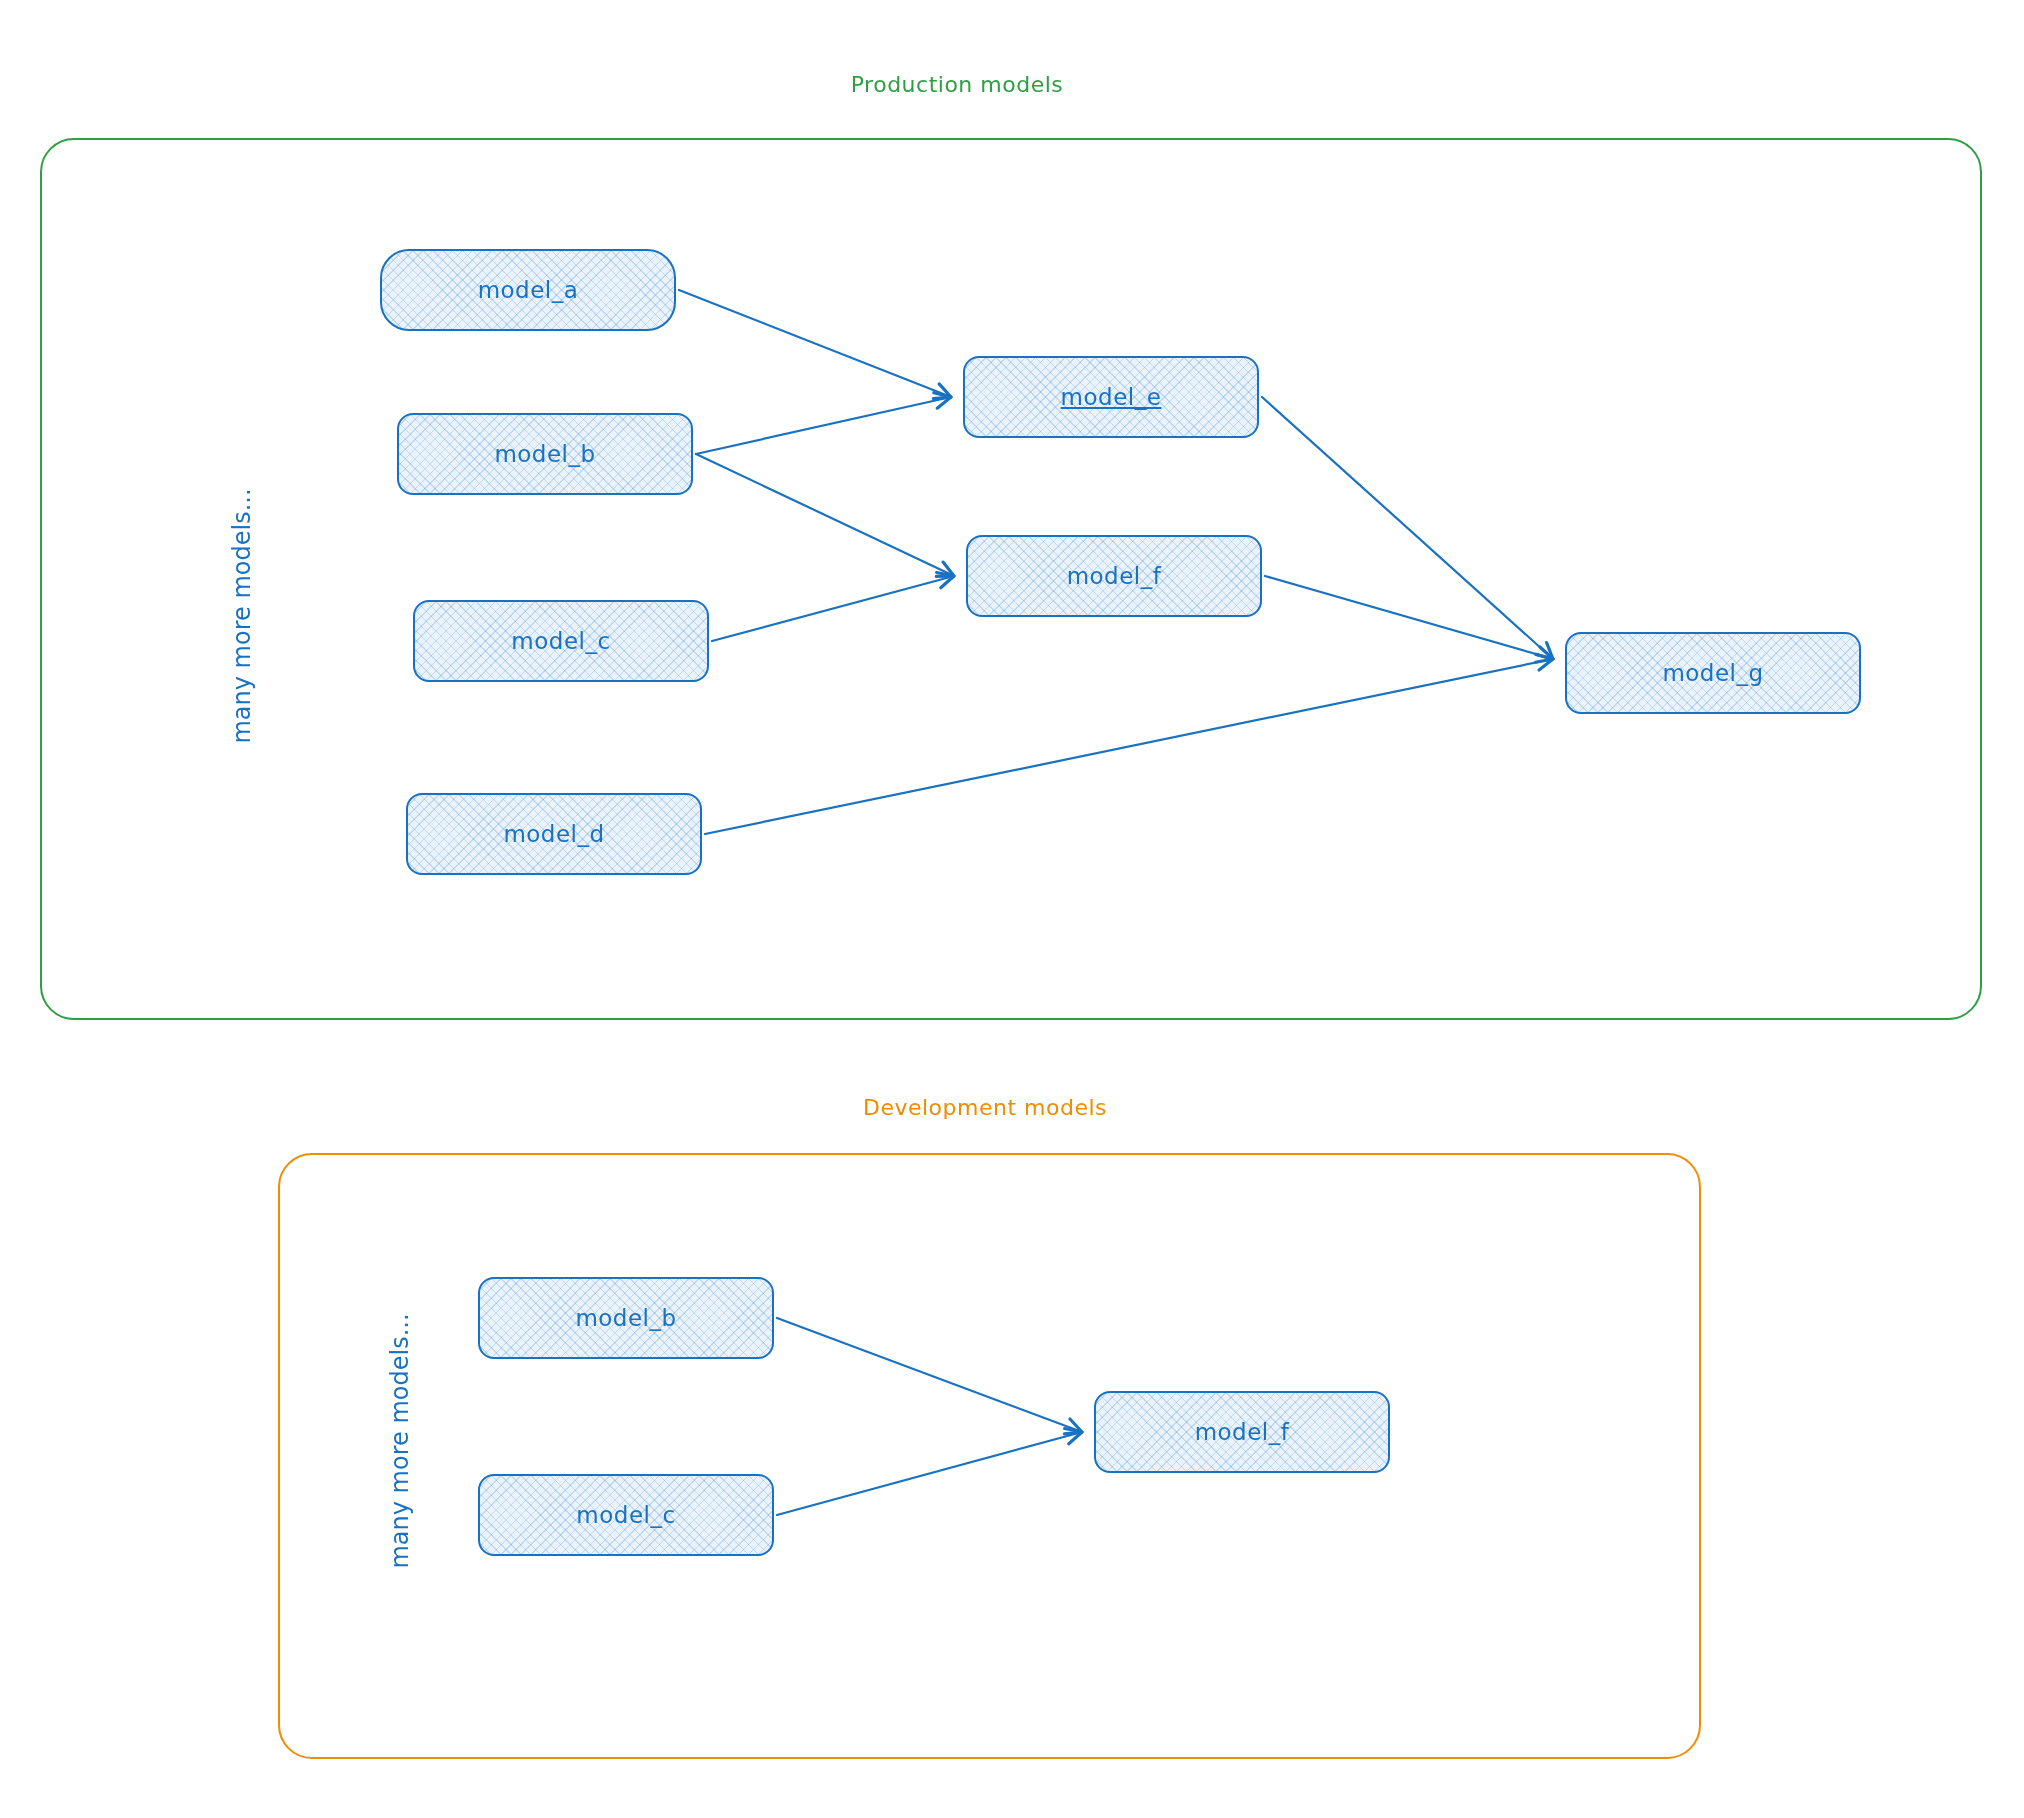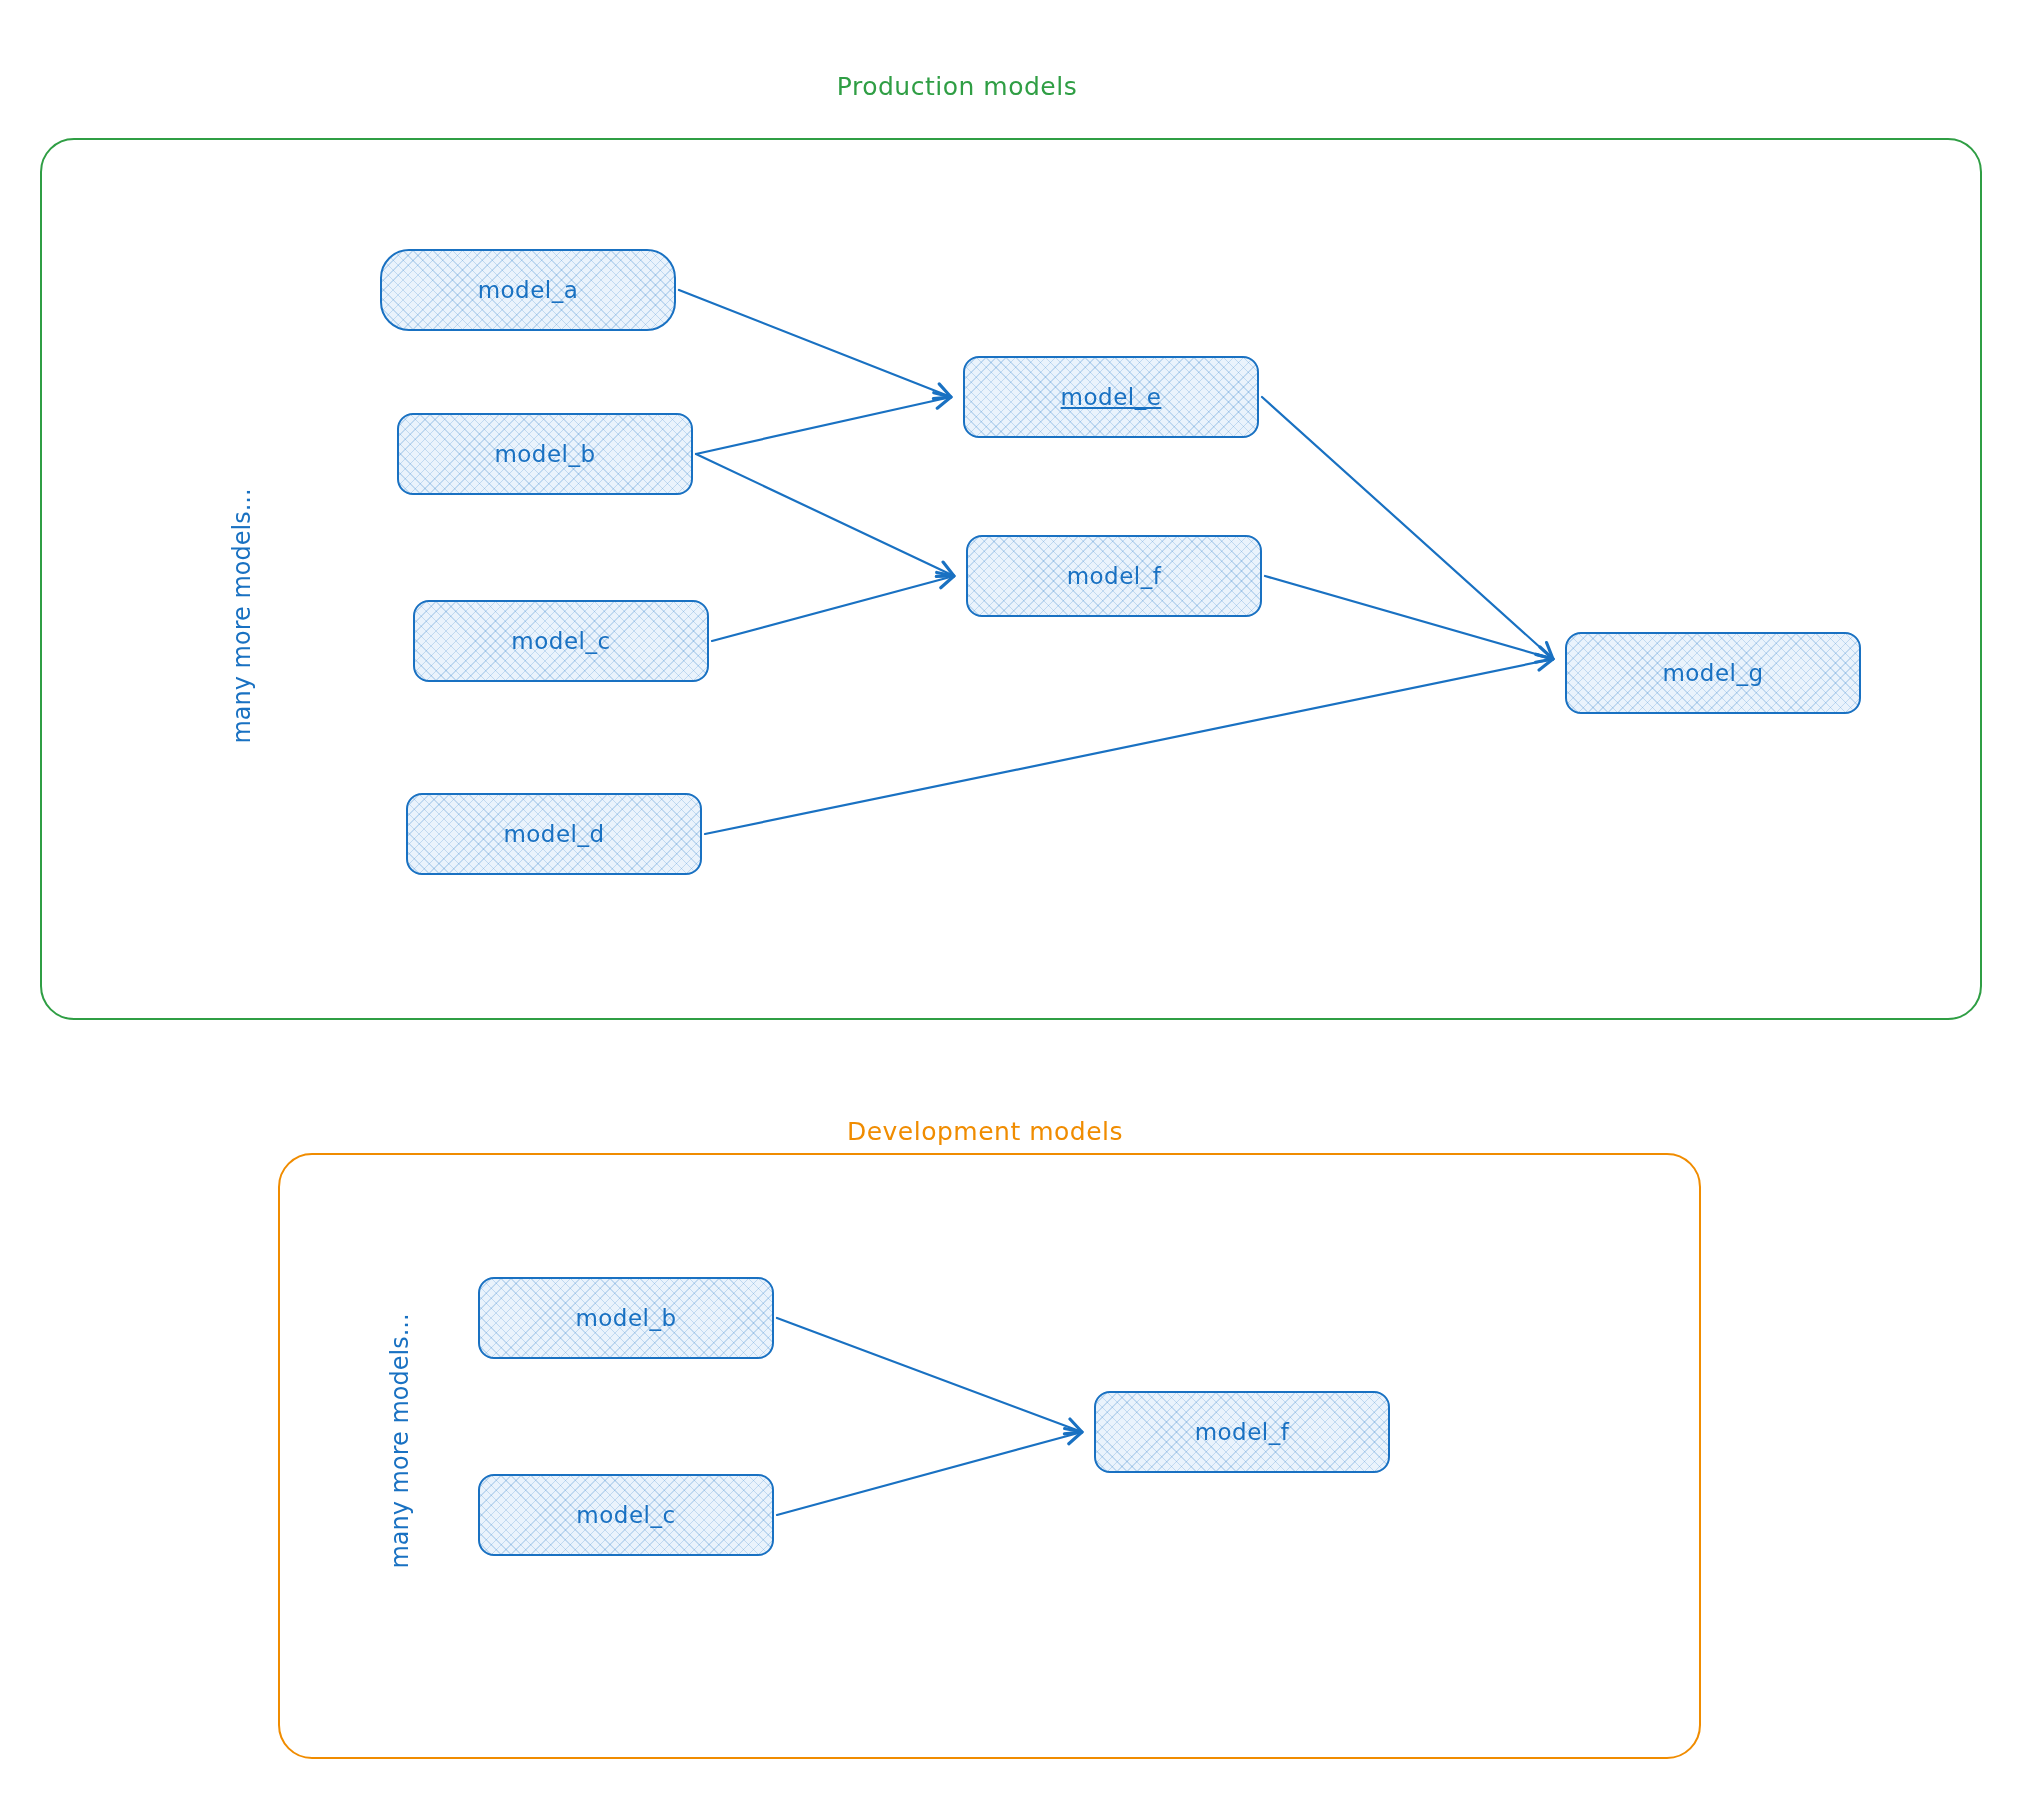--- a/index.html
+++ b/index.html
@@ -6,26 +6,26 @@
   #canvas{
     position:relative;
     width:2024px;height:1818px;
     background:#ffffff;
     font-family:"DejaVu Sans", sans-serif;
     overflow:hidden;
   }
   .group-title{
     position:absolute;
     transform:translateX(-50%);
-    font-size:25px;
+    font-size:22px;
     letter-spacing:0.5px;
     white-space:nowrap;
   }
   .group-title.production{color:#2f9e44;}
-  .group-title.development{color:#f08c00;margin-top:22px;}
+  .group-title.development{color:#f08c00;}
   .frame{
     position:absolute;
     border-radius:34px;
     background:transparent;
   }
   .frame.production{border:2px solid #2f9e44;}
   .frame.development{border:2px solid #f08c00;}
   .side-label{
     position:absolute;
     color:#1971c2;

